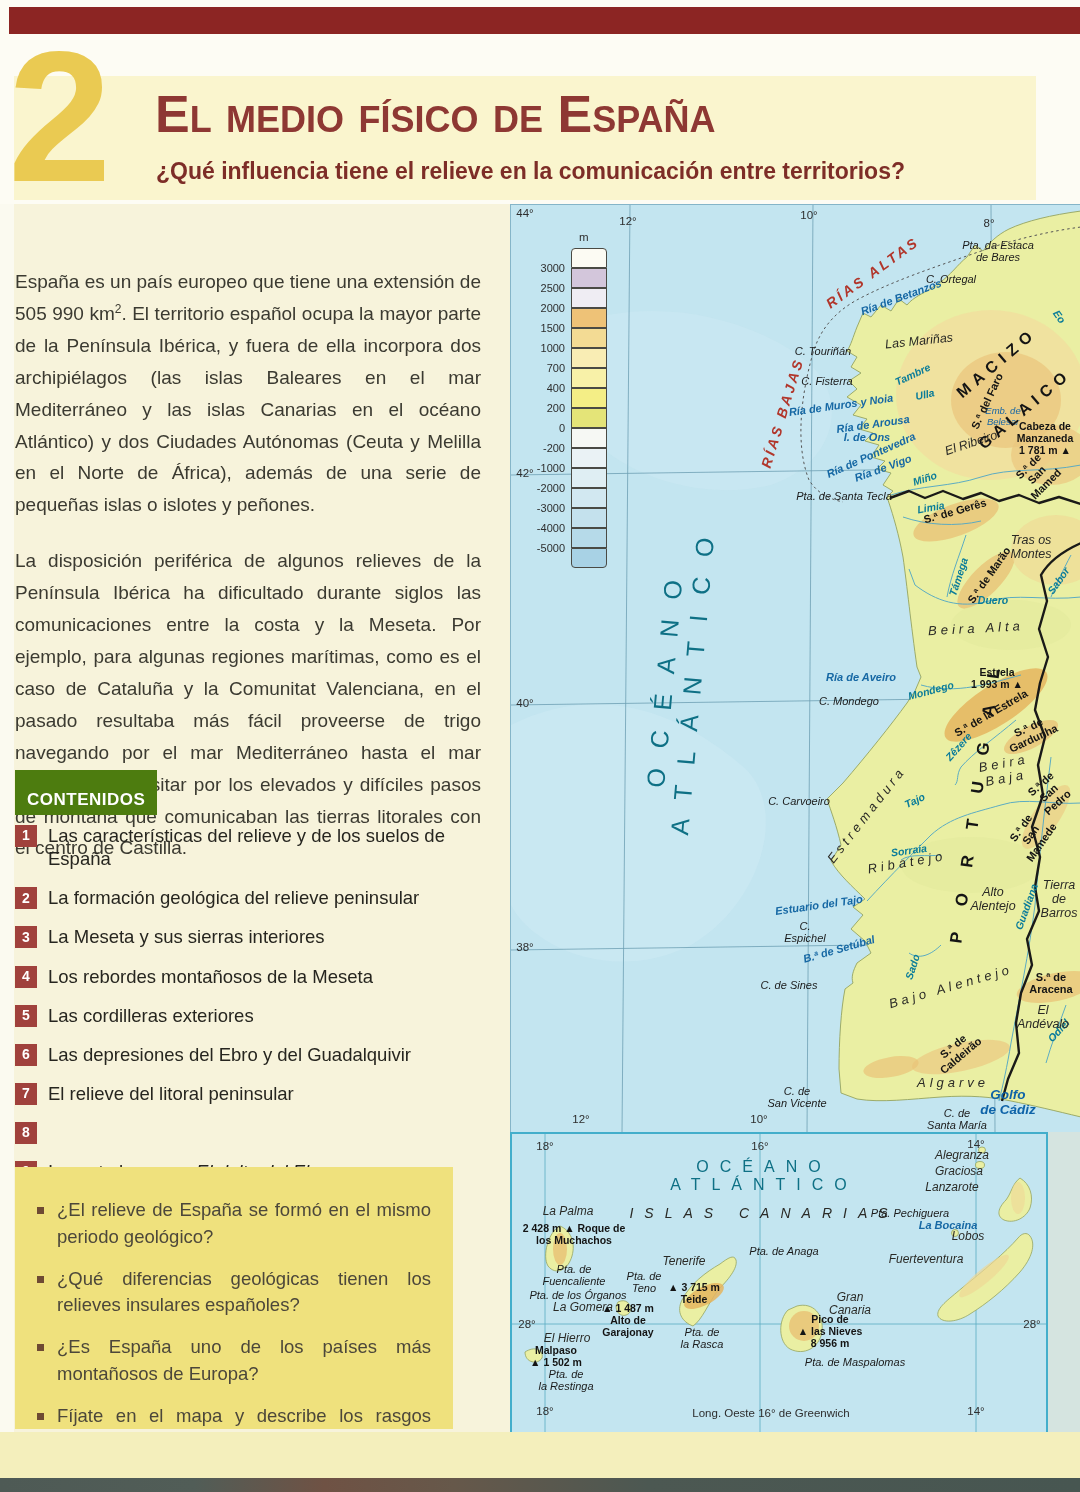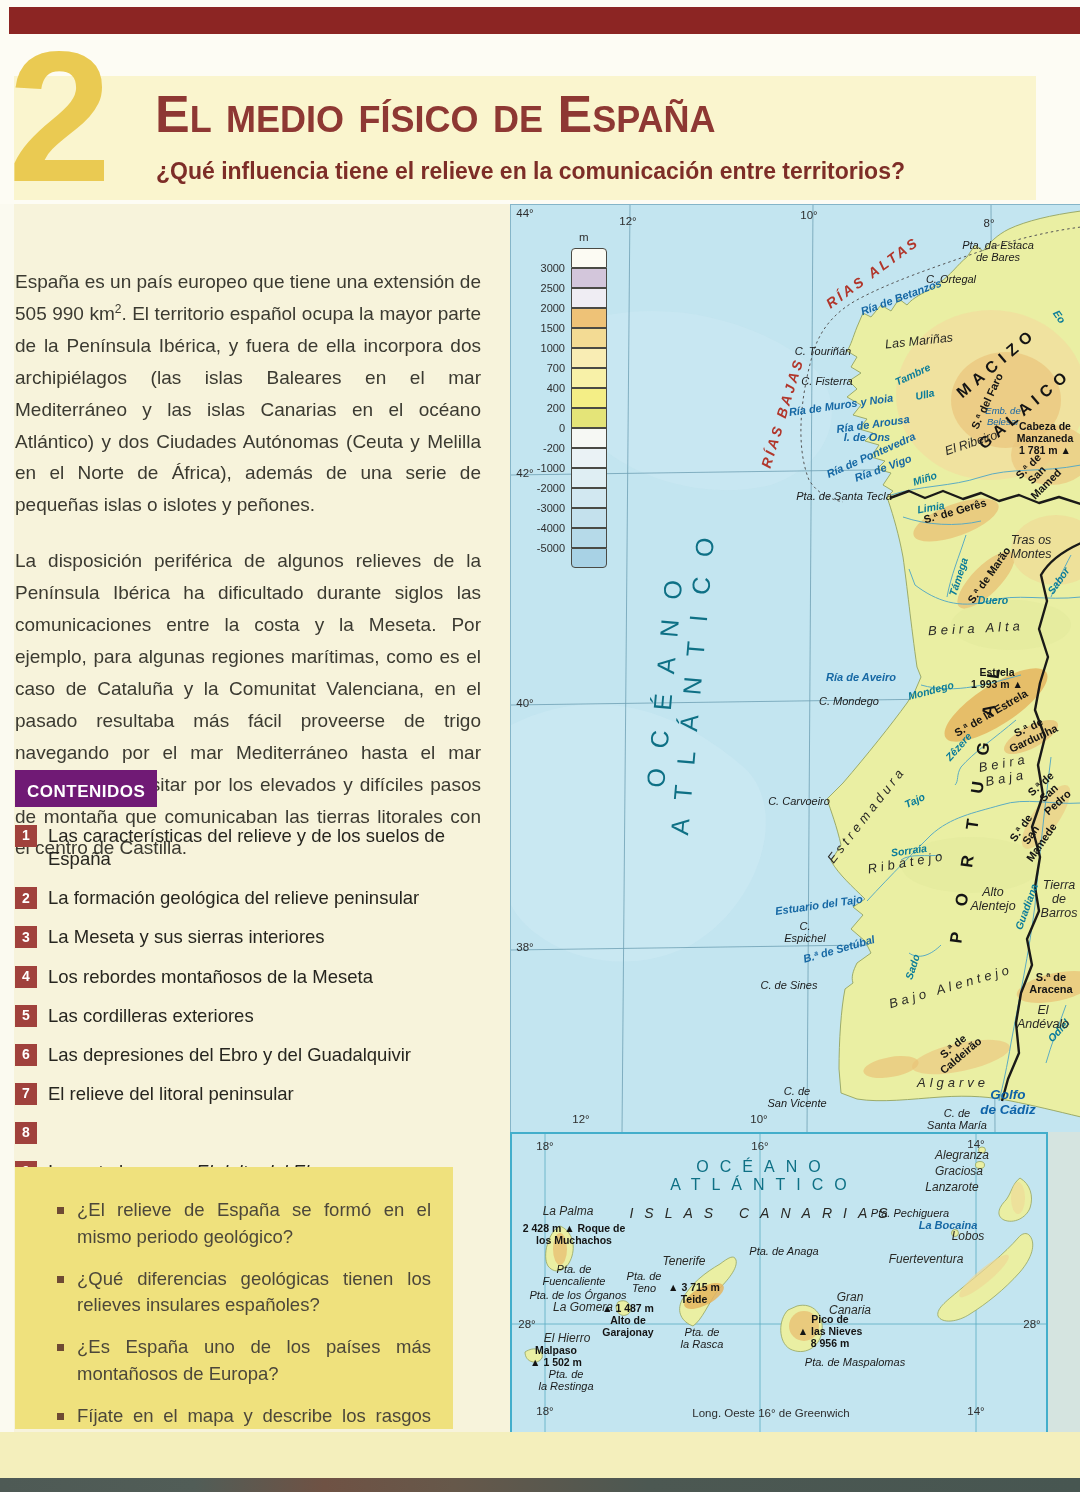--- a/index.html
+++ b/index.html
@@ -14,30 +14,30 @@
         font-size:52px;color:#8E3833;white-space:nowrap;}
   .chapter-subtitle{position:absolute;left:156px;top:158px;font-size:23px;font-weight:bold;color:#7D2D27;white-space:nowrap;}
   .left-strip{position:absolute;left:0;top:204px;width:14px;height:1228px;background:#FBFAF0;}
 
   .intro{position:absolute;left:15px;top:266px;width:466px;font-size:19px;line-height:1.68;
         color:#3B3A31;text-align:justify;}
   .intro p{margin:0;}
   .intro p + p{margin-top:24px;}
   .intro sup{font-size:12px;}
 
-  .contents-head{position:absolute;left:15px;top:770px;background:#701a75;color:#fff;
-        font-weight:bold;font-size:17px;padding:12px 12px 5px;letter-spacing:.5px;}
+  .contents-head{position:absolute;left:15px;top:770px;background:#4d7c0f;color:#fff;
+        font-weight:bold;font-size:17px;padding:20px 12px 5px;letter-spacing:.5px;}
   .toc{position:absolute;left:15px;top:824px;width:462px;}
   .toc-item{display:flex;gap:11px;margin-bottom:16px;font-size:18.5px;line-height:1.25;color:#26251F;}
   .toc-num{flex:0 0 auto;width:22px;height:22px;background:#A0413C;color:#fff;font-weight:bold;
         font-size:14px;display:flex;align-items:center;justify-content:center;margin-top:1px;}
   .toc-text em{font-style:italic;}
 
   .q-box{position:absolute;left:15px;top:1167px;width:438px;height:262px;background:#EFE17D;
-        padding:30px 22px 0 42px;box-sizing:border-box;}
+        padding:30px 22px 0 22px;box-sizing:border-box;}
   .q-item{display:flex;gap:13px;margin-bottom:15px;font-size:18.5px;line-height:1.45;
         color:#4C473A;text-align:justify;}
   .q-bullet{flex:0 0 auto;width:7px;height:7px;background:#6E4A33;margin-top:10px;}
 
   .pen-map{position:absolute;left:510px;top:204px;width:570px;height:928px;background:#C3E5F0;
         overflow:hidden;border-top:1px solid rgba(40,110,140,.4);border-left:1px solid rgba(40,110,140,.4);}
   .canary-map{position:absolute;left:510px;top:1132px;width:534px;height:300px;background:#C3E5F0;
         overflow:hidden;border:2px solid #43AECB;box-sizing:content-box;}
   .canary-right{position:absolute;left:1048px;top:1132px;width:32px;height:304px;background:#D5E4E0;}
   .pen-map svg,.canary-map svg{position:absolute;left:0;top:0;}

